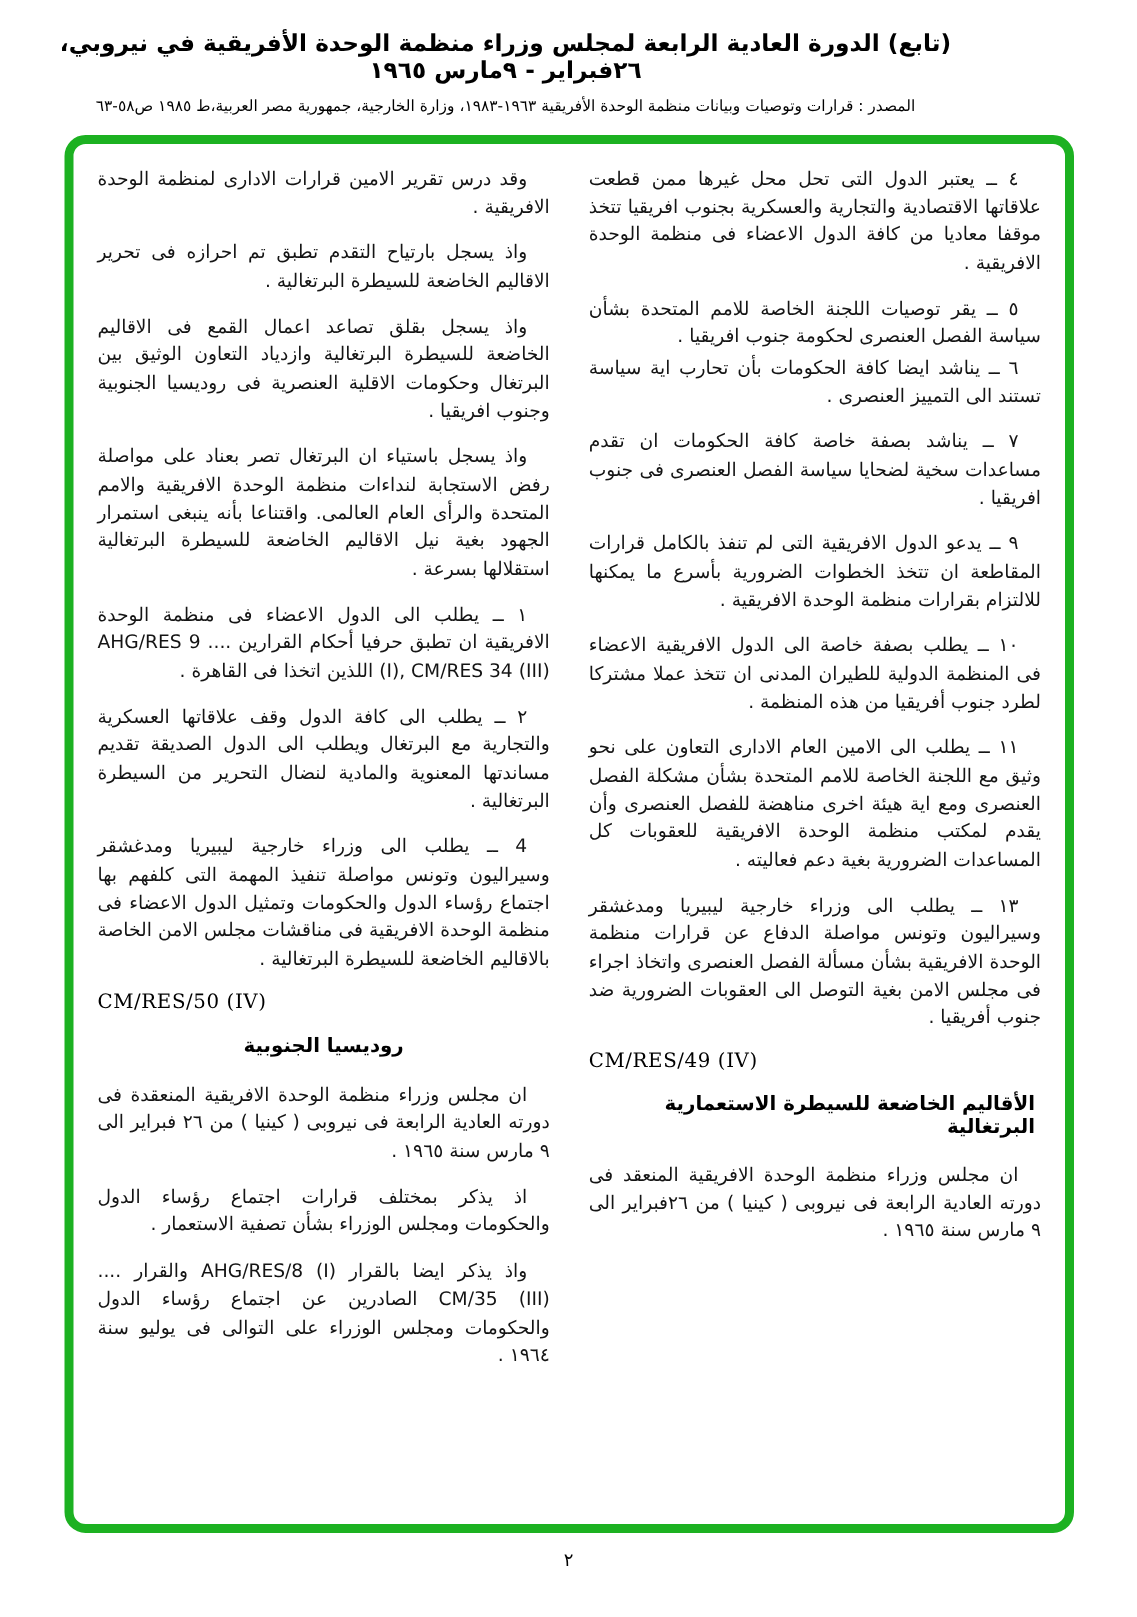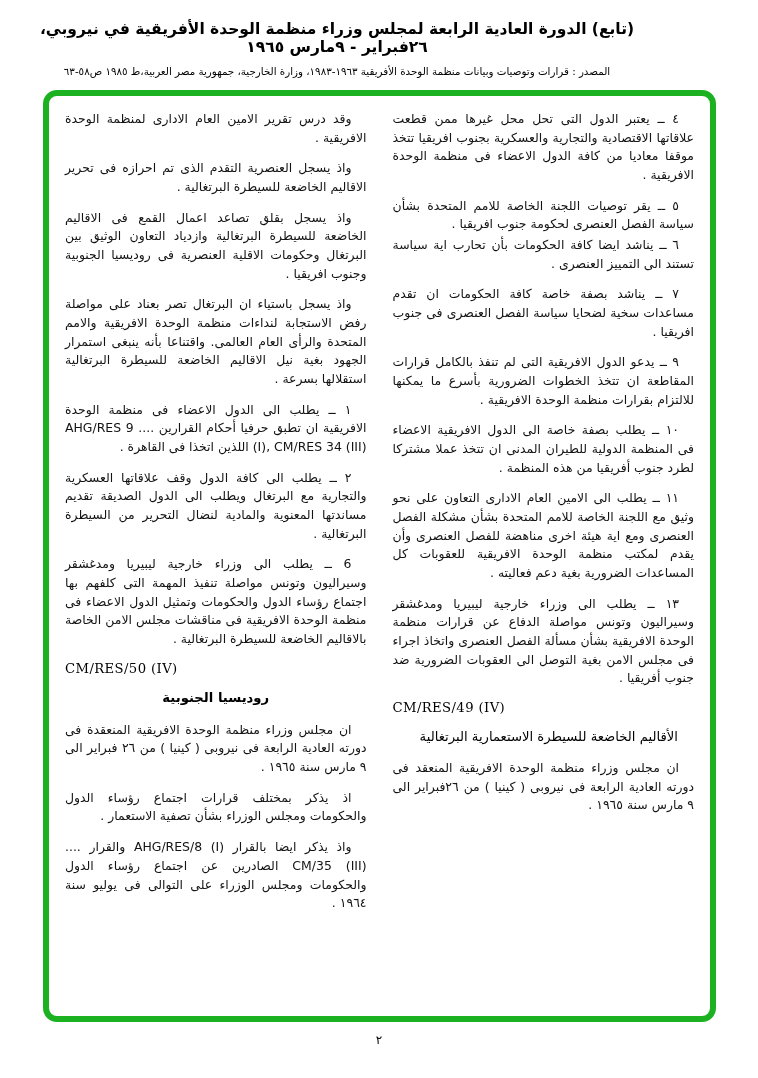--- a/index.html
+++ b/index.html
@@ -28,22 +28,22 @@
   .para{
     direction:rtl;text-align:justify;font-size:12.45px;line-height:1.5;
     margin:0 0 12px 0;text-indent:15px;color:#141414;
   }
   .para.tight{margin-top:-10px;}
   .code-line{
     direction:ltr;text-align:left;font-family:"DejaVu Serif",serif;
     font-size:13.2px;letter-spacing:.4px;color:#000;margin:6px 0 14px 0;
   }
   .heading-right{
-    direction:rtl;text-align:right;font-weight:normal;font-size:13.2px;
-    color:#000;margin:2px 16px 15px 0;
+    direction:rtl;text-align:right;font-weight:bold;font-size:13.2px;
+    color:#000;margin:2px 4px 15px 0;
   }
   .heading-center{
     direction:rtl;text-align:center;font-weight:bold;font-size:13.2px;
     color:#000;margin:8px 0 16px 0;
   }
   .page-number{
     position:absolute;top:1033px;left:0;width:758px;text-align:center;
     font-size:12px;color:#000;
   }
 </style>
@@ -66,27 +66,27 @@
       <p class="para">٩ ــ يدعو الدول الافريقية التى لم تنفذ بالكامل قرارات المقاطعة ان تتخذ الخطوات الضرورية بأسرع ما يمكنها للالتزام بقرارات منظمة الوحدة الافريقية .</p>
       <p class="para">١٠ ــ يطلب بصفة خاصة الى الدول الافريقية الاعضاء فى المنظمة الدولية للطيران المدنى ان تتخذ عملا مشتركا لطرد جنوب أفريقيا من هذه المنظمة .</p>
       <p class="para">١١ ــ يطلب الى الامين العام الادارى التعاون على نحو وثيق مع اللجنة الخاصة للامم المتحدة بشأن مشكلة الفصل العنصرى ومع اية هيئة اخرى مناهضة للفصل العنصرى وأن يقدم لمكتب منظمة الوحدة الافريقية للعقوبات كل المساعدات الضرورية بغية دعم فعاليته .</p>
       <p class="para">١٣ ــ يطلب الى وزراء خارجية ليبيريا ومدغشقر وسيراليون وتونس مواصلة الدفاع عن قرارات منظمة الوحدة الافريقية بشأن مسألة الفصل العنصرى واتخاذ اجراء فى مجلس الامن بغية التوصل الى العقوبات الضرورية ضد جنوب أفريقيا .</p>
       <div class="code-line">CM/RES/49 (IV)</div>
       <div class="heading-right">الأقاليم الخاضعة للسيطرة الاستعمارية البرتغالية</div>
       <p class="para">ان مجلس وزراء منظمة الوحدة الافريقية المنعقد فى دورته العادية الرابعة فى نيروبى ( كينيا ) من ٢٦فبراير الى ٩ مارس سنة ١٩٦٥ .</p>
     </div>
 
     <div class="col">
-      <p class="para">وقد درس تقرير الامين العام الادارى لمنظمة الوحدة الافريقية .</p>
-      <p class="para">واذ يسجل العنصرية التقدم الذى تم احرازه فى تحرير الاقاليم الخاضعة للسيطرة البرتغالية .</p>
+      <p class="para">وقد درس تقرير الامين قرارات الادارى لمنظمة الوحدة الافريقية .</p>
+      <p class="para">واذ يسجل بارتياح التقدم تطبق تم احرازه فى تحرير الاقاليم الخاضعة للسيطرة البرتغالية .</p>
       <p class="para">واذ يسجل بقلق تصاعد اعمال القمع فى الاقاليم الخاضعة للسيطرة البرتغالية وازدياد التعاون الوثيق بين البرتغال وحكومات الاقلية العنصرية فى روديسيا الجنوبية وجنوب افريقيا .</p>
       <p class="para">واذ يسجل باستياء ان البرتغال تصر بعناد على مواصلة رفض الاستجابة لنداءات منظمة الوحدة الافريقية والامم المتحدة والرأى العام العالمى. واقتناعا بأنه ينبغى استمرار الجهود بغية نيل الاقاليم الخاضعة للسيطرة البرتغالية استقلالها بسرعة .</p>
       <p class="para">١ ــ يطلب الى الدول الاعضاء فى منظمة الوحدة الافريقية ان تطبق حرفيا أحكام القرارين .... AHG/RES 9 (I), CM/RES 34 (III) اللذين اتخذا فى القاهرة .</p>
       <p class="para">٢ ــ يطلب الى كافة الدول وقف علاقاتها العسكرية والتجارية مع البرتغال ويطلب الى الدول الصديقة تقديم مساندتها المعنوية والمادية لنضال التحرير من السيطرة البرتغالية .</p>
-      <p class="para">6 ــ يطلب الى وزراء خارجية ليبيريا ومدغشقر وسيراليون وتونس مواصلة تنفيذ المهمة التى كلفهم بها اجتماع رؤساء الدول والحكومات وتمثيل الدول الاعضاء فى منظمة الوحدة الافريقية فى مناقشات مجلس الامن الخاصة بالاقاليم الخاضعة للسيطرة البرتغالية .</p>
+      <p class="para">4 ــ يطلب الى وزراء خارجية ليبيريا ومدغشقر وسيراليون وتونس مواصلة تنفيذ المهمة التى كلفهم بها اجتماع رؤساء الدول والحكومات وتمثيل الدول الاعضاء فى منظمة الوحدة الافريقية فى مناقشات مجلس الامن الخاصة بالاقاليم الخاضعة للسيطرة البرتغالية .</p>
       <div class="code-line">CM/RES/50 (IV)</div>
       <div class="heading-center">روديسيا الجنوبية</div>
       <p class="para">ان مجلس وزراء منظمة الوحدة الافريقية المنعقدة فى دورته العادية الرابعة فى نيروبى ( كينيا ) من ٢٦ فبراير الى ٩ مارس سنة ١٩٦٥ .</p>
       <p class="para">اذ يذكر بمختلف قرارات اجتماع رؤساء الدول والحكومات ومجلس الوزراء بشأن تصفية الاستعمار .</p>
       <p class="para">واذ يذكر ايضا بالقرار AHG/RES/8 (I) والقرار .... CM/35 (III) الصادرين عن اجتماع رؤساء الدول والحكومات ومجلس الوزراء على التوالى فى يوليو سنة ١٩٦٤ .</p>
     </div>
 
   </div>
 </div>
 

